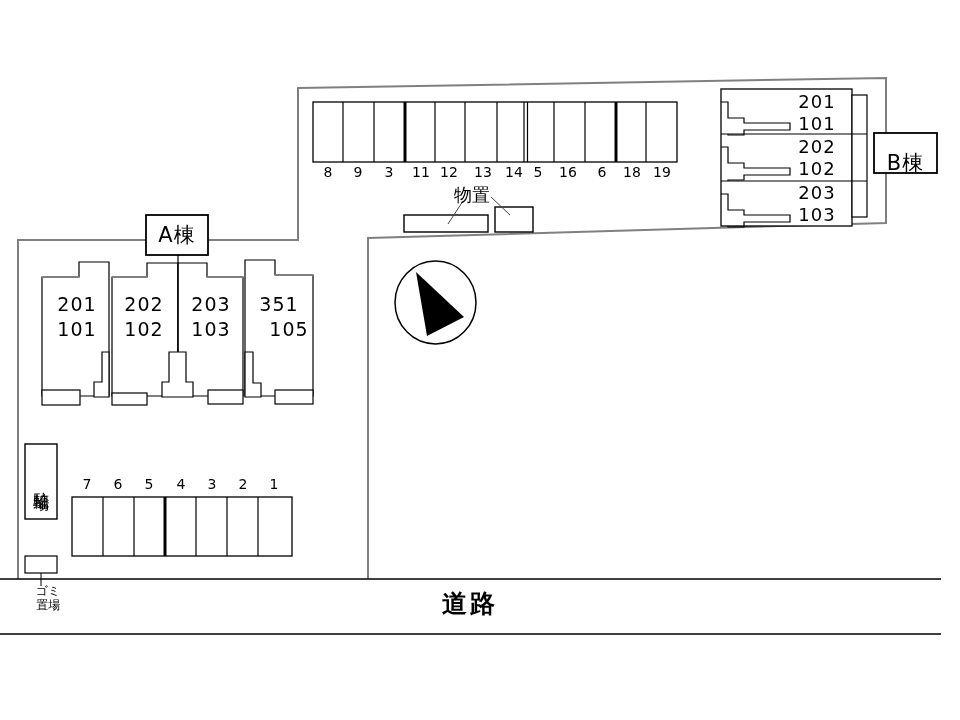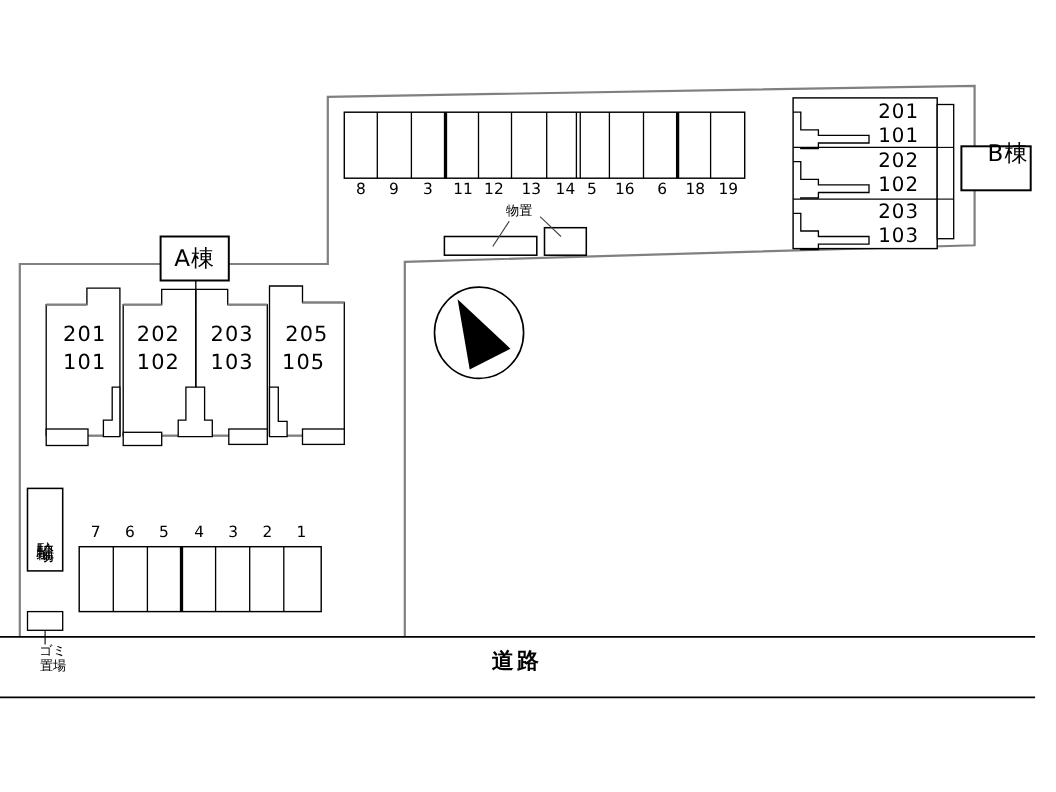--- a/index.html
+++ b/index.html
@@ -5,23 +5,23 @@
   html,body{margin:0;padding:0;background:#fff}
   .stage{position:relative;width:960px;height:720px;background:#ffffff;
          font-family:"DejaVu Sans",sans-serif;color:#000;overflow:hidden}
   .stage svg{position:absolute;left:0;top:0}
   .t{position:absolute;white-space:pre-line;line-height:1.18}
   .cx{transform:translateX(-50%)}
   .stall{font-size:14px}
   .rooma{font-size:19px;letter-spacing:1px}
   .roomb{font-size:18px;letter-spacing:1px}
   .bldg{display:flex;align-items:center;justify-content:center;font-size:21px;letter-spacing:1px}
-  .road{font-size:20px;font-weight:600;letter-spacing:3px}
+  .road{font-size:25px;font-weight:600;letter-spacing:3px}
   .small{font-size:12px;text-align:right;line-height:1.2}
-  .shed{font-size:12px}
+  .shed{font-size:18px}
   .vert{writing-mode:vertical-rl;text-orientation:upright;font-size:16px;letter-spacing:2px;
         display:flex;align-items:center;justify-content:center}
 </style>
 </head>
 <body>
 
 <div class="stage">
 
   <svg width="960" height="720" viewBox="0 0 960 720">
 
@@ -152,32 +152,32 @@
   <div class="t cx stall" style="left:212px;top:476px">3</div>
   <div class="t cx stall" style="left:243px;top:476px">2</div>
   <div class="t cx stall" style="left:274px;top:476px">1</div>
 
   <div class="t cx rooma" style="left:77px;top:293px">201</div>
   <div class="t cx rooma" style="left:77px;top:318px">101</div>
   <div class="t cx rooma" style="left:144px;top:293px">202</div>
   <div class="t cx rooma" style="left:144px;top:318px">102</div>
   <div class="t cx rooma" style="left:211px;top:293px">203</div>
   <div class="t cx rooma" style="left:211px;top:318px">103</div>
-  <div class="t cx rooma" style="left:279px;top:293px">205</div>
-  <div class="t cx rooma" style="left:276px;top:318px">105</div>
+  <div class="t cx rooma" style="left:279px;top:293px">351</div>
+  <div class="t cx rooma" style="left:289px;top:318px">105</div>
 
   <div class="t cx roomb" style="left:817px;top:91px">201</div>
   <div class="t cx roomb" style="left:817px;top:113px">101</div>
   <div class="t cx roomb" style="left:817px;top:136px">202</div>
   <div class="t cx roomb" style="left:817px;top:158px">102</div>
   <div class="t cx roomb" style="left:817px;top:182px">203</div>
   <div class="t cx roomb" style="left:817px;top:204px">103</div>
 
   <div class="t bldg" style="left:146px;top:215px;width:62px;height:40px">A棟</div>
-  <div class="t bldg" style="left:874px;top:119px;width:85px;height:40px">B棟</div>
+  <div class="t bldg" style="left:874px;top:143px;width:63px;height:40px">B棟</div>
 
   <div class="t cx shed" style="left:472px;top:184px">物置</div>
 
   <div class="t vert" style="left:25px;top:444px;width:32px;height:75px">駐輪場</div>
 
   <div class="t cx small" style="left:48px;top:584px">ゴミ
 置場</div>
 
   <div class="t cx road" style="left:470px;top:589px">道路</div>
 

